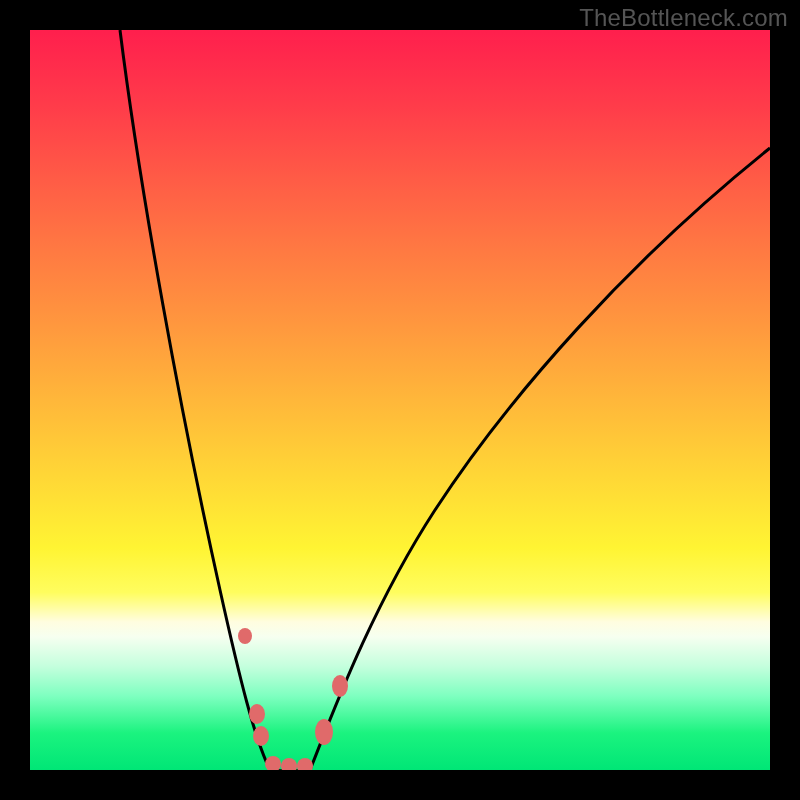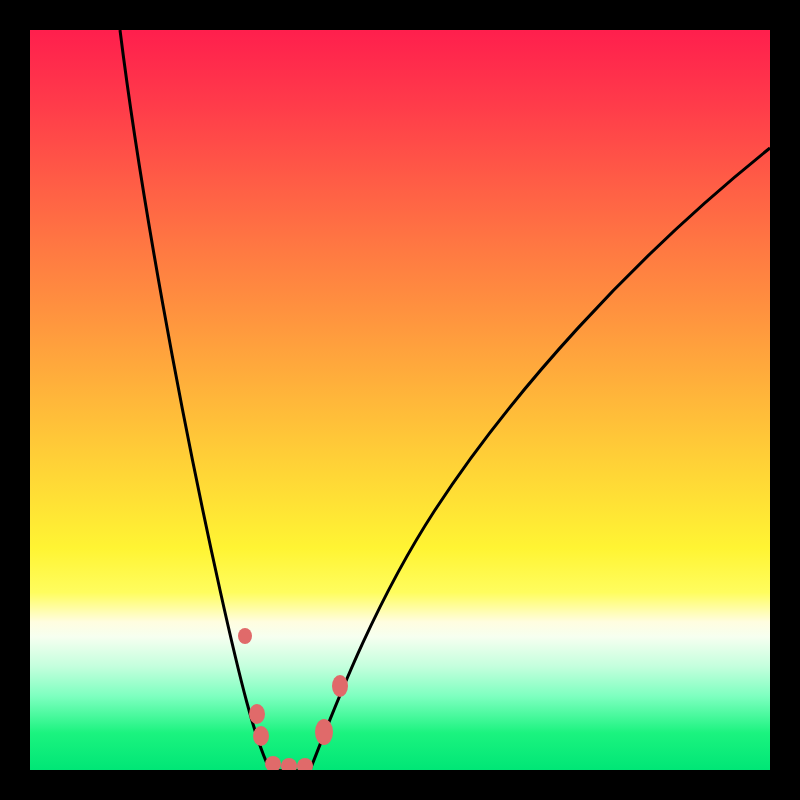--- a/index.html
+++ b/index.html
@@ -59,20 +59,21 @@
     top: 0;
     left: 0;
     width: 740px;
     height: 740px;
   }
 </style>
 </head>
 <body>
 
 <div class="frame">
+  <div class="watermark">TheBottleneck.com</div>
   <div class="plot">
     <svg class="curves" viewBox="0 0 740 740">
       <g>
         <path d="M 90 0
                  C 110 160, 150 380, 190 560
                  C 210 650, 225 710, 240 740" fill="none" stroke="#000" stroke-width="3"></path>
         <path d="M 240 740 Q 260 742 280 740" fill="none" stroke="#000" stroke-width="3"></path>
         <path d="M 280 740
                  C 300 690, 340 580, 405 480
                  C 480 365, 600 230, 740 118" fill="none" stroke="#000" stroke-width="3"></path>

